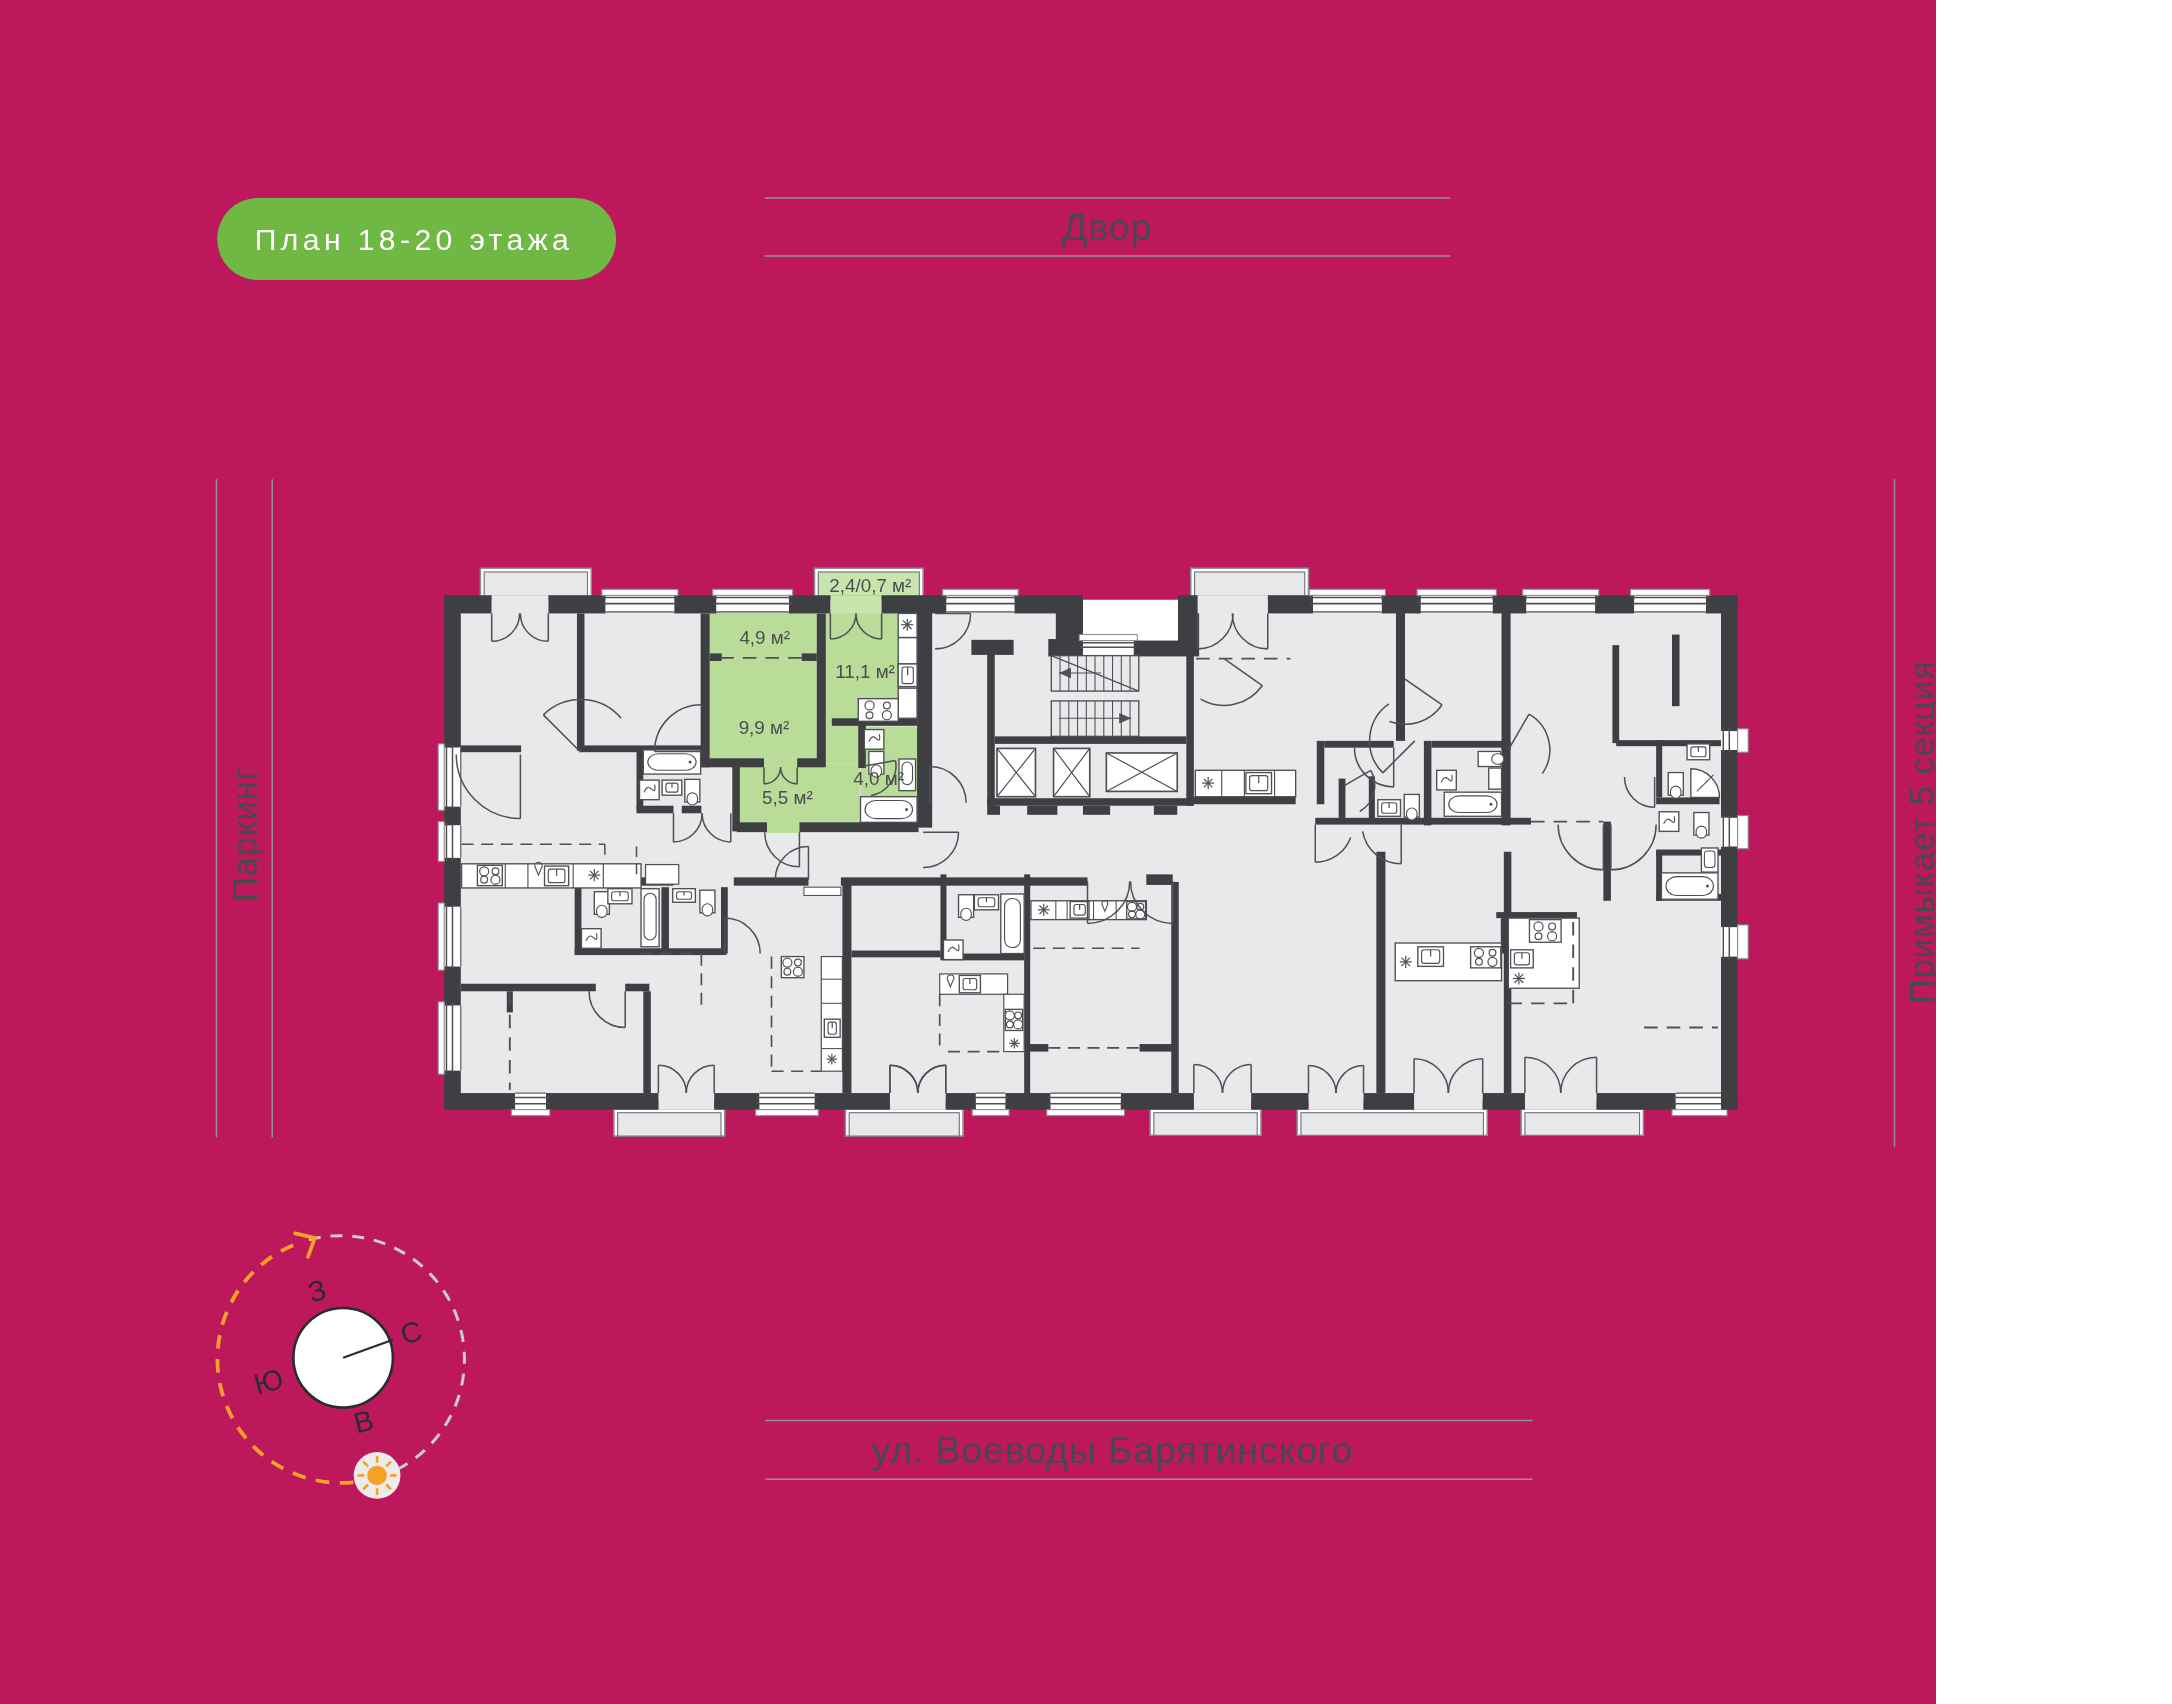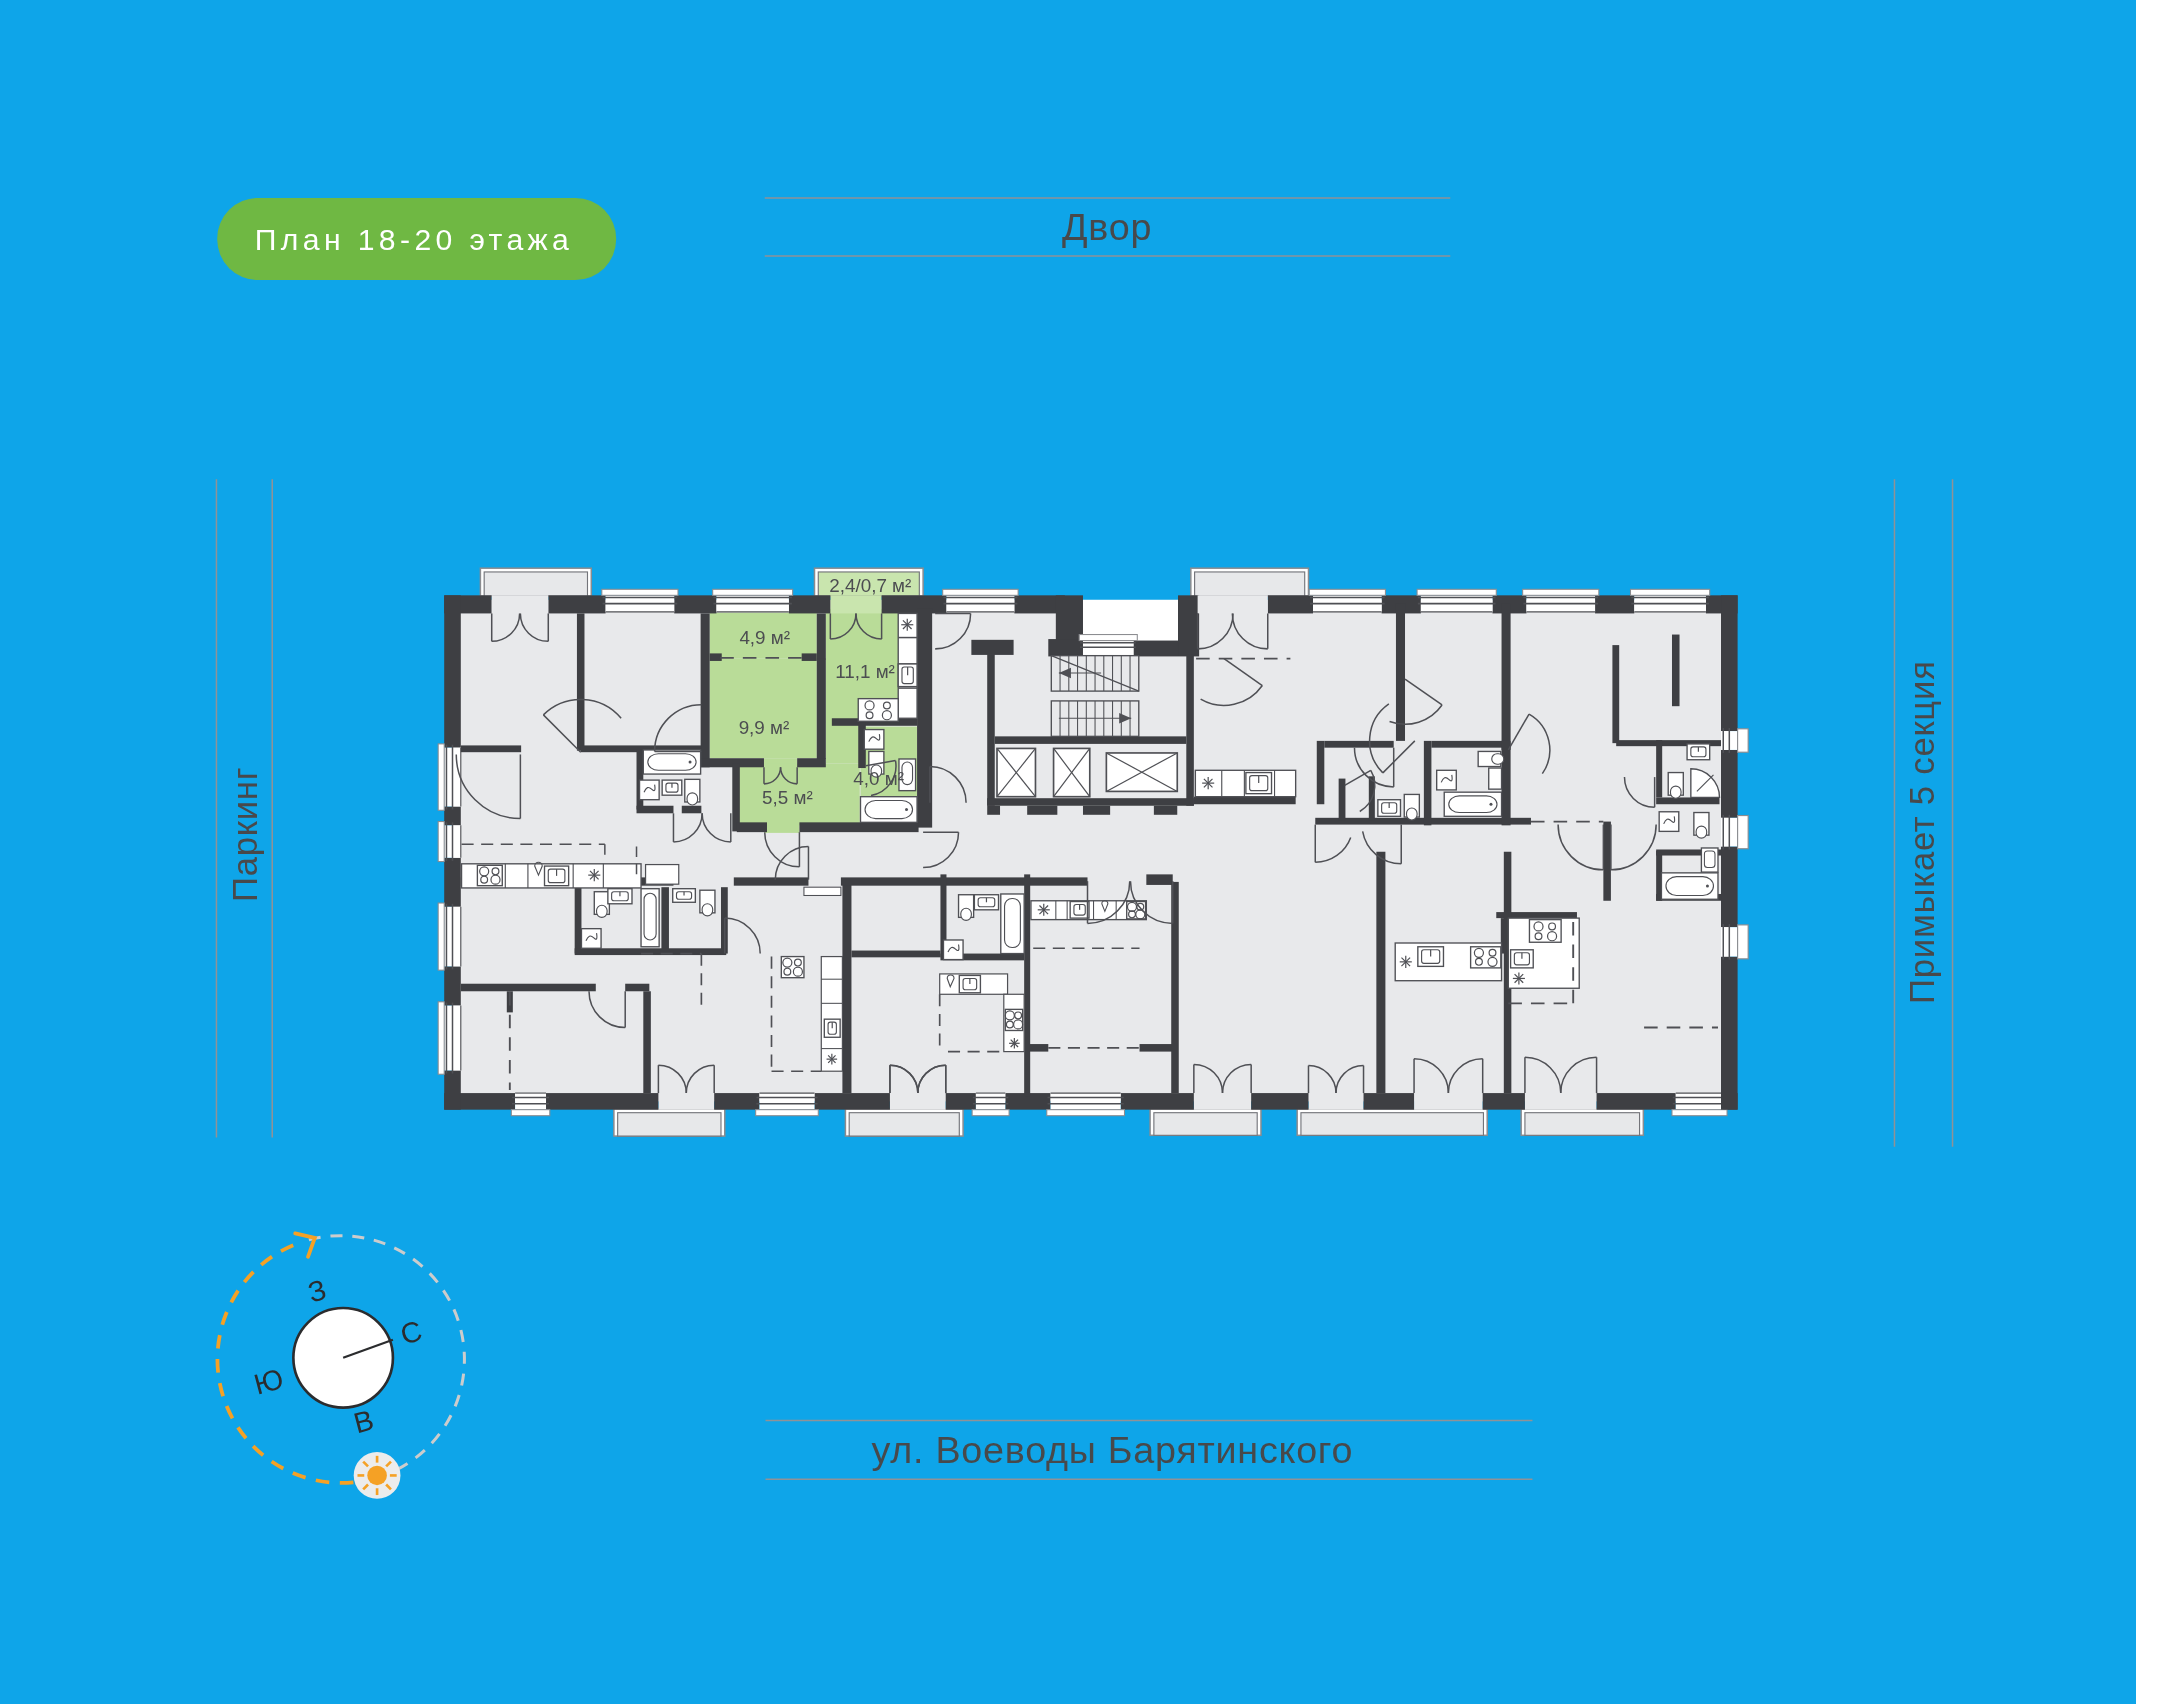--- a/index.html
+++ b/index.html
@@ -1,15 +1,15 @@
 <!DOCTYPE html>
 <html style="font-size:12px"><head><meta charset="utf-8">
 <style>
 html,body{margin:0;padding:0;background:#ffffff;}
-#page{position:relative;width:2136px;height:1705px;background:#0ea5e9;overflow:hidden;}
+#page{position:relative;width:1936px;height:1705px;background:#be185d;overflow:hidden;}
 svg{position:absolute;top:0;left:0;font-family:"Liberation Sans",sans-serif;}
 </style></head>
 <body>
 <div id="page">
 <svg width="2172" height="1705" viewBox="0 0 2880 2260">
 <rect x="288" y="262" width="529" height="109" fill="#6fb843" rx="54"></rect>
 <text x="549" y="331" font-size="40" fill="#ffffff" text-anchor="middle" letter-spacing="5.8" font-weight="400">План 18-20 этажа</text>
 <line x1="1014" y1="262" x2="1923" y2="262" stroke="#919296" stroke-width="2"></line>
 <line x1="1014" y1="339" x2="1923" y2="339" stroke="#919296" stroke-width="2"></line>
 <text x="1468" y="318" font-size="50" fill="#48494b" text-anchor="middle" letter-spacing="1" font-weight="400">Двор</text>

